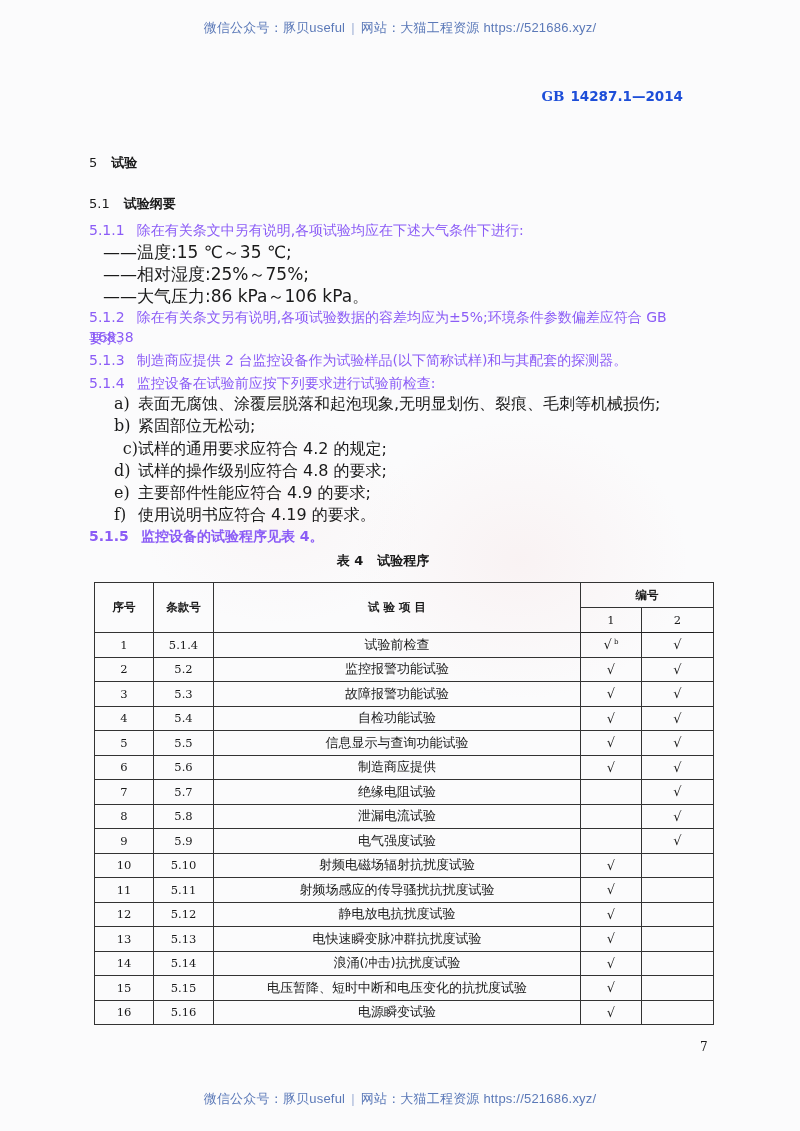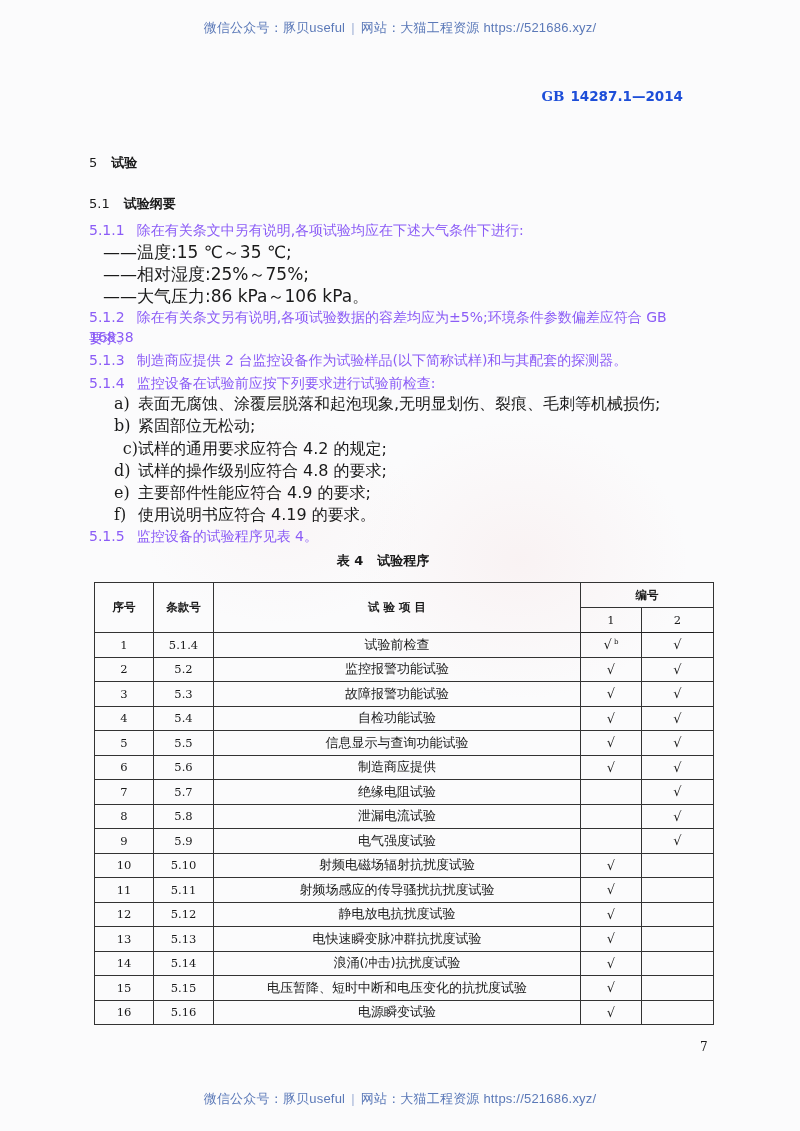--- a/index.html
+++ b/index.html
@@ -123,21 +123,21 @@
 <div class="para" style="top:373px;">
   <span class="clause">5.1.4</span><span>监控设备在试验前应按下列要求进行试验前检查:</span>
 </div>
 <div class="list-item" style="top:394px;"><span class="mark">a)</span><span>表面无腐蚀、涂覆层脱落和起泡现象,无明显划伤、裂痕、毛刺等机械损伤;</span></div>
 <div class="list-item" style="top:416px;"><span class="mark">b)</span><span>紧固部位无松动;</span></div>
 <div class="list-item" style="top:439px;text-align:right;"><span class="mark">c)</span><span>试样的通用要求应符合 4.2 的规定;</span></div>
 <div class="list-item" style="top:461px;"><span class="mark">d)</span><span>试样的操作级别应符合 4.8 的要求;</span></div>
 <div class="list-item" style="top:483px;"><span class="mark">e)</span><span>主要部件性能应符合 4.9 的要求;</span></div>
 <div class="list-item" style="top:505px;"><span class="mark">f)</span><span>使用说明书应符合 4.19 的要求。</span></div>
 
-<div class="para" style="top:526px;">
+<div class="para" style="top:526px;font-weight:bold;">
   <span class="clause">5.1.5</span><span>监控设备的试验程序见表 4。</span>
 </div>
 
 <div class="table-title">
   <span class="tno">表 4</span><span>试验程序</span>
 </div>
 
 <table class="proc">
   <colgroup>
     <col style="width:59px">

